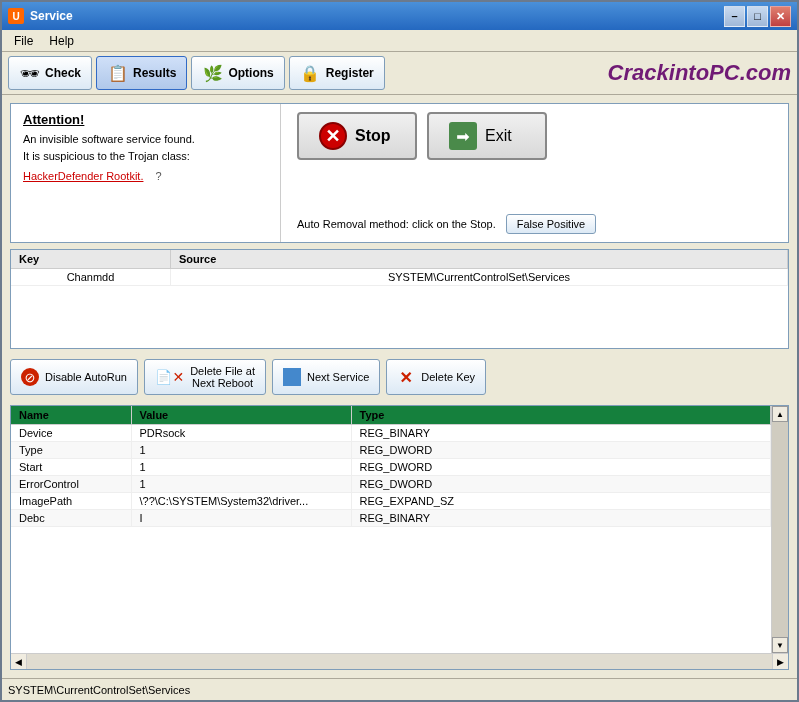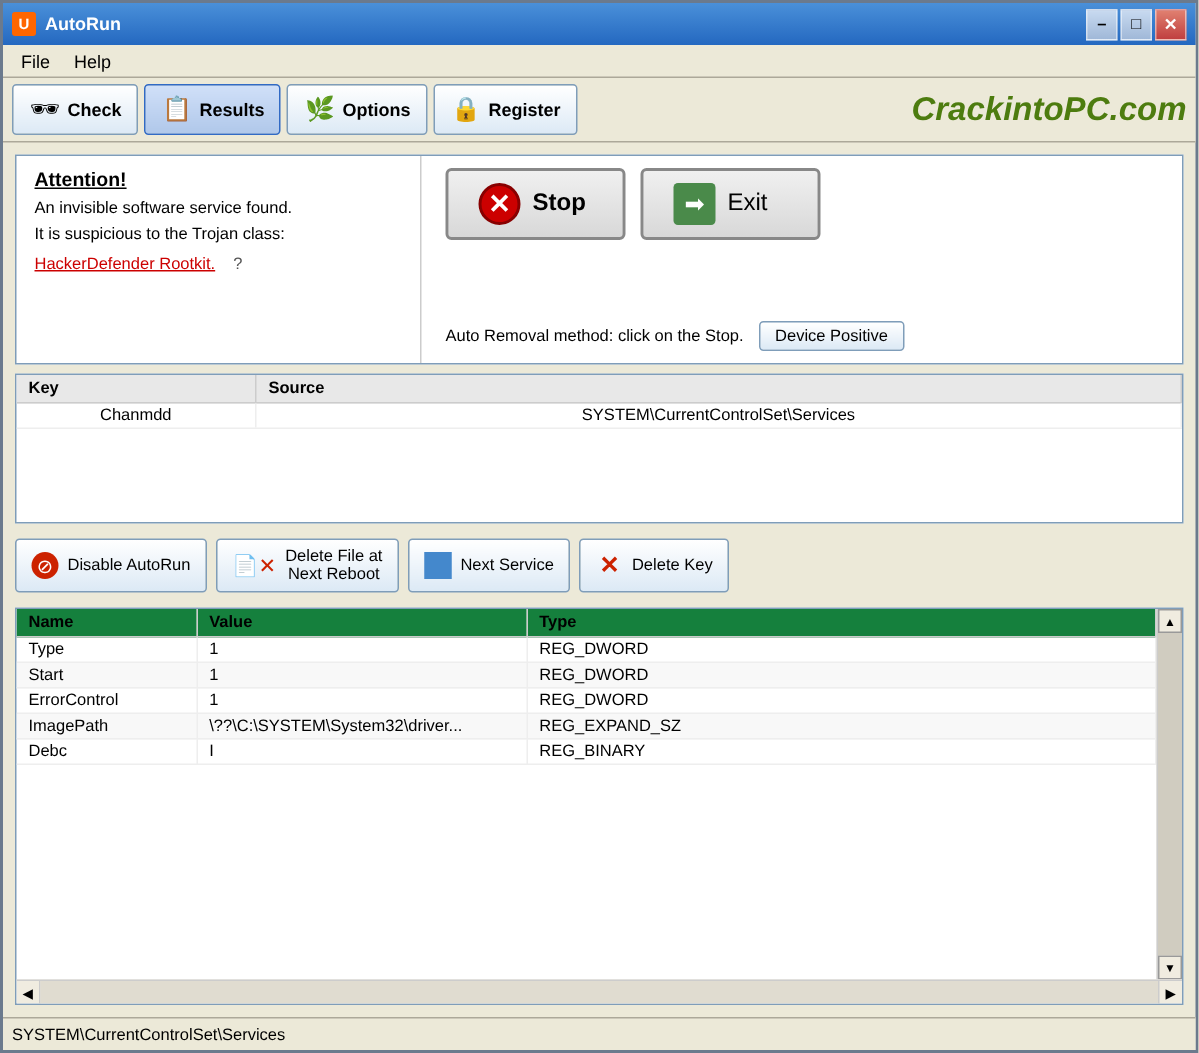--- a/index.html
+++ b/index.html
@@ -132,21 +132,21 @@
 
     .toolbar-label {
       font-size: 12px;
       font-weight: bold;
     }
 
     .brand-text {
       margin-left: auto;
       font-size: 22px;
       font-weight: bold;
-      color: #4d7c0f;
+      color: #701a75;
       font-style: italic;
     }
 
     
     .main-content {
       flex: 1;
       padding: 8px;
       display: flex;
       flex-direction: column;
       gap: 6px;
@@ -516,21 +516,21 @@
       margin-left: 6px;
     }
   </style>
 </head>
 <body>
 
 <div class="window">
 
   <div class="title-bar">
     <div class="title-bar-icon">U</div>
-    <span class="title-bar-text">AutoRun</span>
+    <span class="title-bar-text">Service</span>
     <div class="title-bar-buttons">
       <div class="tb-btn">–</div>
       <div class="tb-btn">□</div>
       <div class="tb-btn close">✕</div>
     </div>
   </div>
 
   <div class="menu-bar">
     <span class="menu-item">File</span>
     <span class="menu-item">Help</span>
@@ -576,21 +576,21 @@
             <span class="stop-icon">✕</span>
             <span>Stop</span>
           </button>
           <button class="exit-btn">
             <span class="exit-icon">➡</span>
             <span>Exit</span>
           </button>
         </div>
         <div class="auto-removal-row">
           <span>Auto Removal method: click on the Stop.</span>
-          <button class="false-positive-btn">Device Positive</button>
+          <button class="false-positive-btn">False Positive</button>
         </div>
       </div>
     </div>
 
     <div class="registry-section">
       <div class="reg-header-row">
         <div class="reg-header-cell">Key</div>
         <div class="reg-header-cell">Source</div>
       </div>
       <div class="reg-data-row">
@@ -623,20 +623,25 @@
         <div class="details-scroll-wrapper">
           <table class="details-table">
             <thead>
               <tr>
                 <th style="width:120px;">Name</th>
                 <th style="width:220px;">Value</th>
                 <th>Type</th>
               </tr>
             </thead>
             <tbody id="details-tbody">
+            <tr>
+      <td>Device</td>
+      <td>PDRsock</td>
+      <td>REG_BINARY</td>
+    </tr>
                 <tr>
       <td>Type</td>
       <td>1</td>
       <td>REG_DWORD</td>
     </tr>
                 <tr>
       <td>Start</td>
       <td>1</td>
       <td>REG_DWORD</td>
     </tr>

